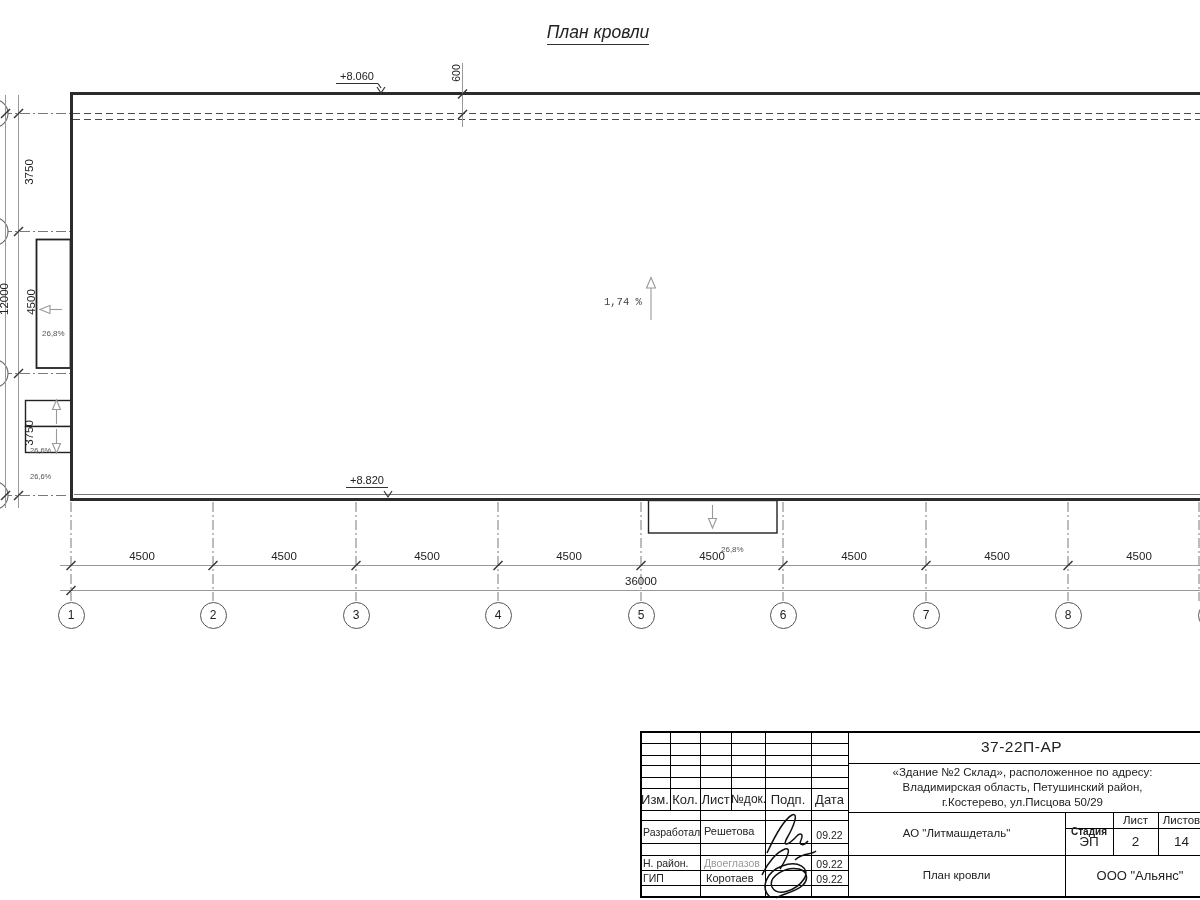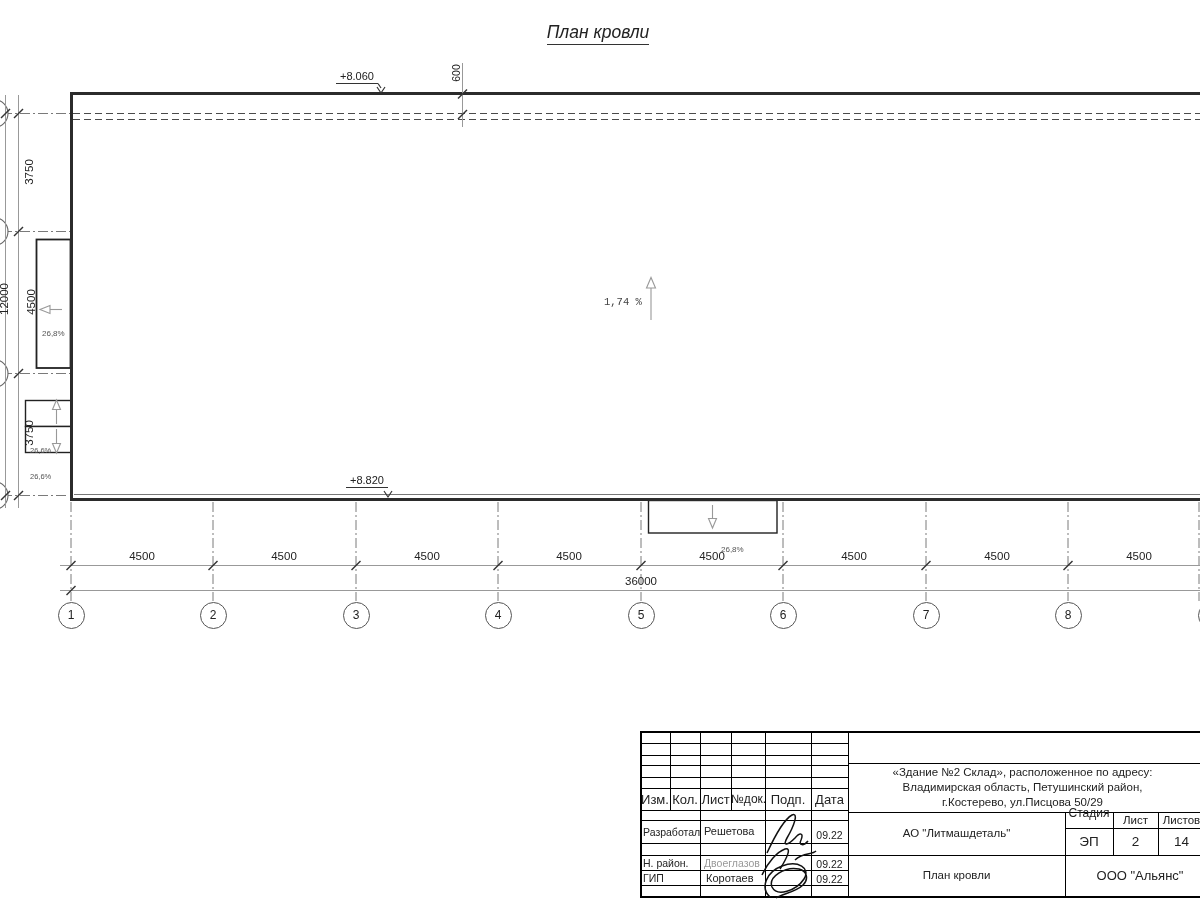--- a/index.html
+++ b/index.html
@@ -232,27 +232,28 @@
   <div class="tb ctr tb-small" style="left:811px;top:829px;width:37px;">09.22</div>
 
   <div class="tb tb-small" style="left:643px;top:857px;width:57px;">Н. район.</div>
   <div class="tb tb-small gray" style="left:704px;top:857px;width:62px;">Двоеглазов</div>
   <div class="tb ctr tb-small" style="left:811px;top:858px;width:37px;">09.22</div>
 
   <div class="tb tb-small" style="left:643px;top:872px;width:57px;">ГИП</div>
   <div class="tb tb-name" style="left:706px;top:872px;width:60px;">Коротаев</div>
   <div class="tb ctr tb-small" style="left:811px;top:873px;width:37px;">09.22</div>
 
+  <div class="tb ctr" style="left:848px;top:738px;width:347px;font-size:15.5px;letter-spacing:0.5px;">37-22П-АР</div>
   <div class="tb ctr" style="left:850px;top:766px;width:345px;font-size:11.5px;">«Здание №2 Склад», расположенное по адресу:</div>
   <div class="tb ctr" style="left:850px;top:781px;width:345px;font-size:11.5px;">Владимирская область, Петушинский район,</div>
   <div class="tb ctr" style="left:850px;top:796px;width:345px;font-size:11.5px;">г.Костерево, ул.Писцова 50/29</div>
 
   <div class="tb ctr" style="left:848px;top:812px;width:217px;height:43px;line-height:43px;font-size:11.5px;">АО "Литмашдеталь"</div>
 
-  <div class="tb ctr" style="left:1065px;top:805px;width:48px;height:16px;line-height:16px;font-size:12px;">Стадия</div>
+  <div class="tb ctr" style="left:1065px;top:824px;width:48px;height:16px;line-height:16px;font-size:10px;font-weight:bold;">Стадия</div>
   <div class="tb ctr" style="left:1113px;top:812px;width:45px;height:16px;line-height:16px;font-size:11.5px;">Лист</div>
   <div class="tb ctr" style="left:1158px;top:812px;width:47px;height:16px;line-height:16px;font-size:11.5px;">Листов</div>
   <div class="tb ctr" style="left:1065px;top:828px;width:48px;height:27px;line-height:27px;font-size:13.5px;">ЭП</div>
   <div class="tb ctr" style="left:1113px;top:828px;width:45px;height:27px;line-height:27px;font-size:13.5px;">2</div>
   <div class="tb ctr" style="left:1158px;top:828px;width:47px;height:27px;line-height:27px;font-size:13.5px;">14</div>
 
   <div class="tb ctr" style="left:848px;top:855px;width:217px;height:41px;line-height:41px;font-size:11.5px;">План кровли</div>
   <div class="tb ctr" style="left:1065px;top:855px;width:150px;height:41px;line-height:41px;font-size:13px;">ООО "Альянс"</div>
 
 </div>

